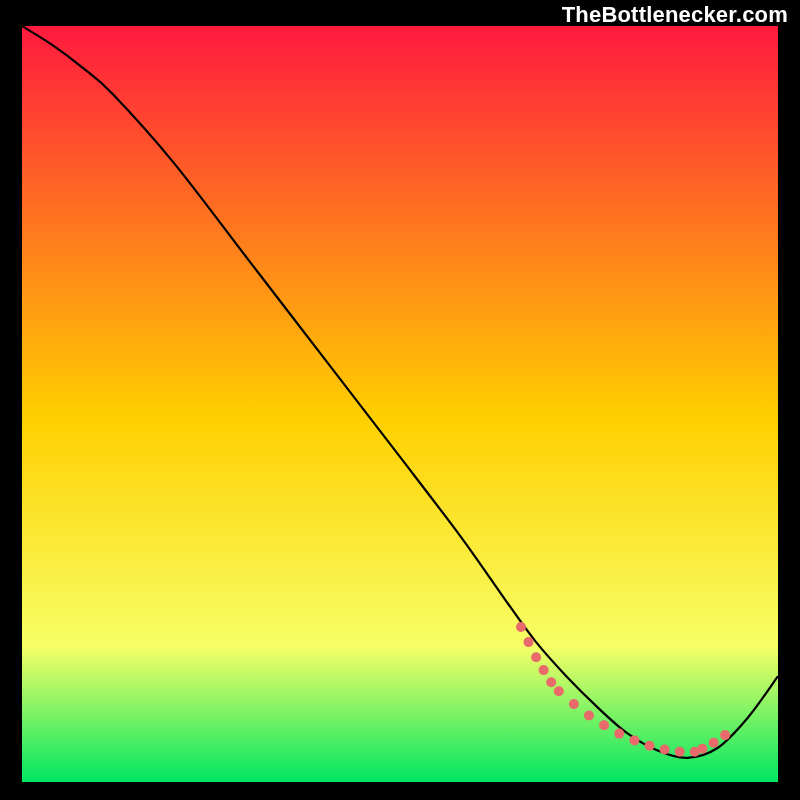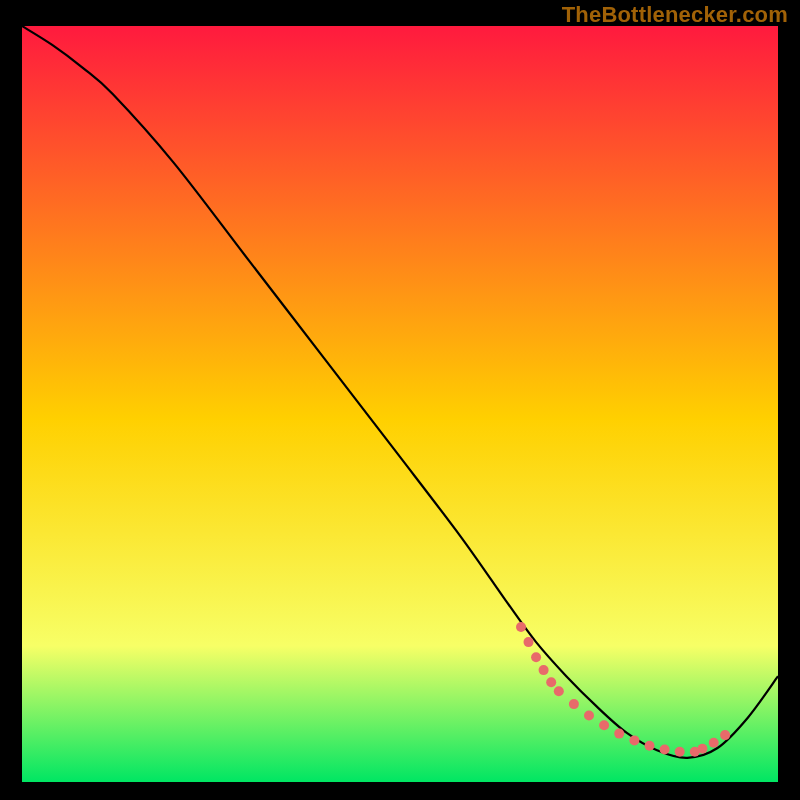--- a/index.html
+++ b/index.html
@@ -16,21 +16,21 @@
     left: 0;
     top: 0;
     width: 800px;
     height: 800px;
     background: #000;
   }
   .watermark {
     position: absolute;
     top: 2px;
     right: 12px;
-    color: #a16207;
+    color: #ffffff;
     font-size: 22px;
     font-weight: 600;
     letter-spacing: 0.2px;
     user-select: none;
   }
   .plot {
     position: absolute;
     left: 22px;
     top: 26px;
     width: 756px;

